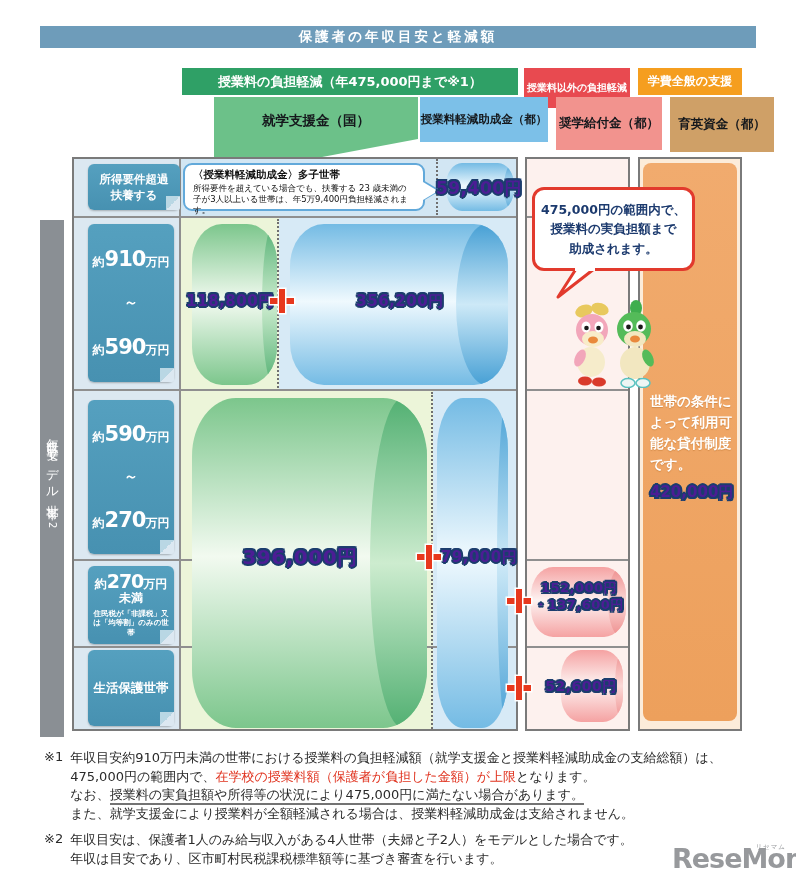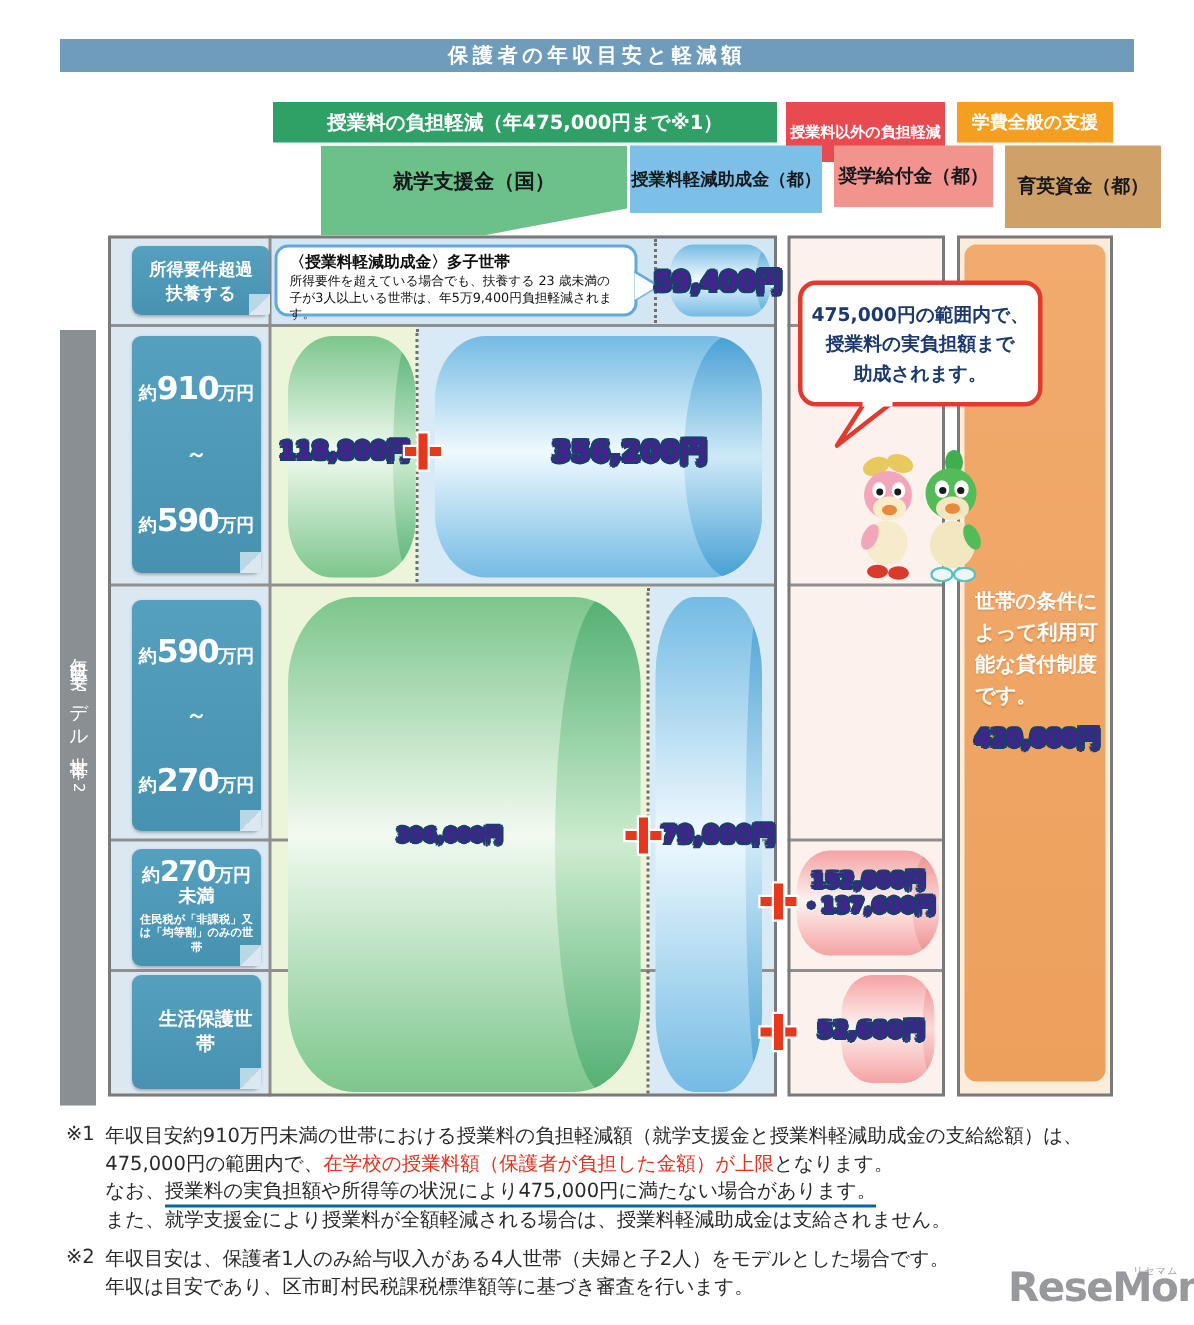--- a/index.html
+++ b/index.html
@@ -15,21 +15,21 @@
   
   .hdr { display:flex; align-items:center; justify-content:center; color:#fff; font-weight:bold; }
   .hdr-green { left:182px; top:68px; width:336px; height:27px; background:#2fa066; font-size:13px; }
   .hdr-red   { left:524px; top:68px; width:106px; height:40px; background:#e84a50; font-size:10px; }
   .hdr-orange{ left:638px; top:68px; width:104px; height:27px; background:#f59e1f; font-size:12px; }
   .sub { color:#15181c; font-weight:bold; text-align:center;margin-left:32px; }
   .sub-green { left:182px; top:97px; width:204px; height:60px; background:#6cc189;
     clip-path:polygon(0 0,100% 0,100% 70%,53% 100%,0 100%); font-size:13.5px; padding-top:15px; }
   .sub-blue  { left:388px; top:97px; width:128px; height:45px; background:#7cc0e8; font-size:11.5px;
     display:flex; align-items:center; justify-content:center; }
-  .sub-pink  { left:524px; top:97px; width:106px; height:41px; background:#f2938e; font-size:12.5px;
+  .sub-pink  { left:524px; top:97px; width:106px; height:53px; background:#f2938e; font-size:12.5px;
     display:flex; align-items:center; justify-content:center; }
   .sub-tan   { left:638px; top:97px; width:104px; height:55px; background:#cfa067; font-size:12.5px;
     display:flex; align-items:center; justify-content:center; }
 
   
   .zone { position:absolute; }
   .z-labelcol { left:72px; top:157px; width:108px; height:574px; background:#dce8f1; }
   .z-r1blue   { left:180px; top:157px; width:338px; height:60px;  background:#d2e6f3; }
   .z-r2green  { left:180px; top:217px; width:99px;  height:173px; background:#ecf5d9; }
   .z-r2blue   { left:279px; top:217px; width:239px; height:173px; background:#d7eaf6; }
@@ -102,21 +102,21 @@
   .sidebar { left:40px; top:220px; width:24px; height:517px; background:#8a8f94; color:#fff;
     display:flex; align-items:center; justify-content:center; writing-mode:vertical-rl;
     font-size:12.5px; letter-spacing:3px; }
   .sidebar .note2 { font-size:10px; margin-top:6px; letter-spacing:1px; }
 
   
   .fn { position:absolute; left:44px; display:flex; gap:7px; color:#2a2a2a; font-size:13px; }
   .fn .fn-label { flex:0 0 auto; }
   .fn .fn-lines { line-height:1.44; white-space:nowrap; }
   .red { color:#e0321e; }
-  .redline { border-bottom:2px solid #0369a1; padding-bottom:1px; }
+  .redline { border-bottom:2px solid #737373; padding-bottom:1px; }
 
   
   .logo { left:672px; top:843px; width:120px; height:38px; color:#97999c; }
   .logo-main { font-size:27px; font-weight:bold; letter-spacing:-1px; }
   .logo-ruby { position:absolute; top:0px; right:6px; font-size:6.5px; letter-spacing:1px; }
 </style>
 </head>
 <body>
 
 <div class="page">
@@ -184,35 +184,35 @@
     <div class="tilde">～</div>
     <div><span class="yaku">約</span><span class="num">270</span><span class="man">万円</span></div>
     <span class="fold"></span>
   </div>
   <div class="tag" style="left:88px; top:566px; width:86px; height:78px; padding-top:4px;">
     <div><span class="yaku">約</span><span class="num" style="font-size:19px;">270</span><span class="man">万円</span></div>
     <div style="font-size:12px; margin-top:-3px;">未満</div>
     <div style="font-size:7.5px; line-height:1.25; margin-top:2px; padding:0 3px;">住民税が「非課税」又は「均等割」のみの世帯</div>
     <span class="fold"></span>
   </div>
-  <div class="tag" style="left:88px; top:650px; width:86px; height:76px; font-size:12.5px; display:flex; align-items:center; justify-content:center;padding-left:12px;">
+  <div class="tag" style="left:88px; top:650px; width:86px; height:76px; font-size:12.5px; display:flex; align-items:center; justify-content:center;">
     <div>生活保護世帯</div>
     <span class="fold"></span>
   </div>
 
   <div class="abs callout">
     <div class="callout-title">〈授業料軽減助成金〉多子世帯</div>
     <div class="callout-body">所得要件を超えている場合でも、扶養する 23 歳未満の子が3人以上いる世帯は、年5万9,400円負担軽減されます。</div>
   </div>
   <div class="abs callout-tip"></div>
 
   <div class="amt" style="left:479px; top:188px; font-size:17px;">59,400円</div>
   <div class="amt" style="left:230px; top:301px; font-size:15px;">118,800円</div>
-  <div class="amt" style="left:420px; top:301px; font-size:18px;">356,200円</div>
-  <div class="amt" style="left:300px; top:557px; font-size:12px;">396,000円</div>
+  <div class="amt" style="left:400px; top:301px; font-size:15px;">356,200円</div>
+  <div class="amt" style="left:300px; top:557px; font-size:20px;">396,000円</div>
   <div class="amt" style="left:479px; top:557px; font-size:15px;">79,000円</div>
   <div class="amt" style="left:579px; top:597px; font-size:13px; text-align:center; line-height:1.3;">
     <div>152,000円</div>
     <div>・137,600円</div>
   </div>
   <div class="amt" style="left:581px; top:687px; font-size:14px;">52,600円</div>
 
   <div class="plus" style="left:282px; top:301px;"></div>
   <div class="plus" style="left:429px; top:557px;"></div>
   <div class="plus" style="left:519px; top:601px;"></div>

